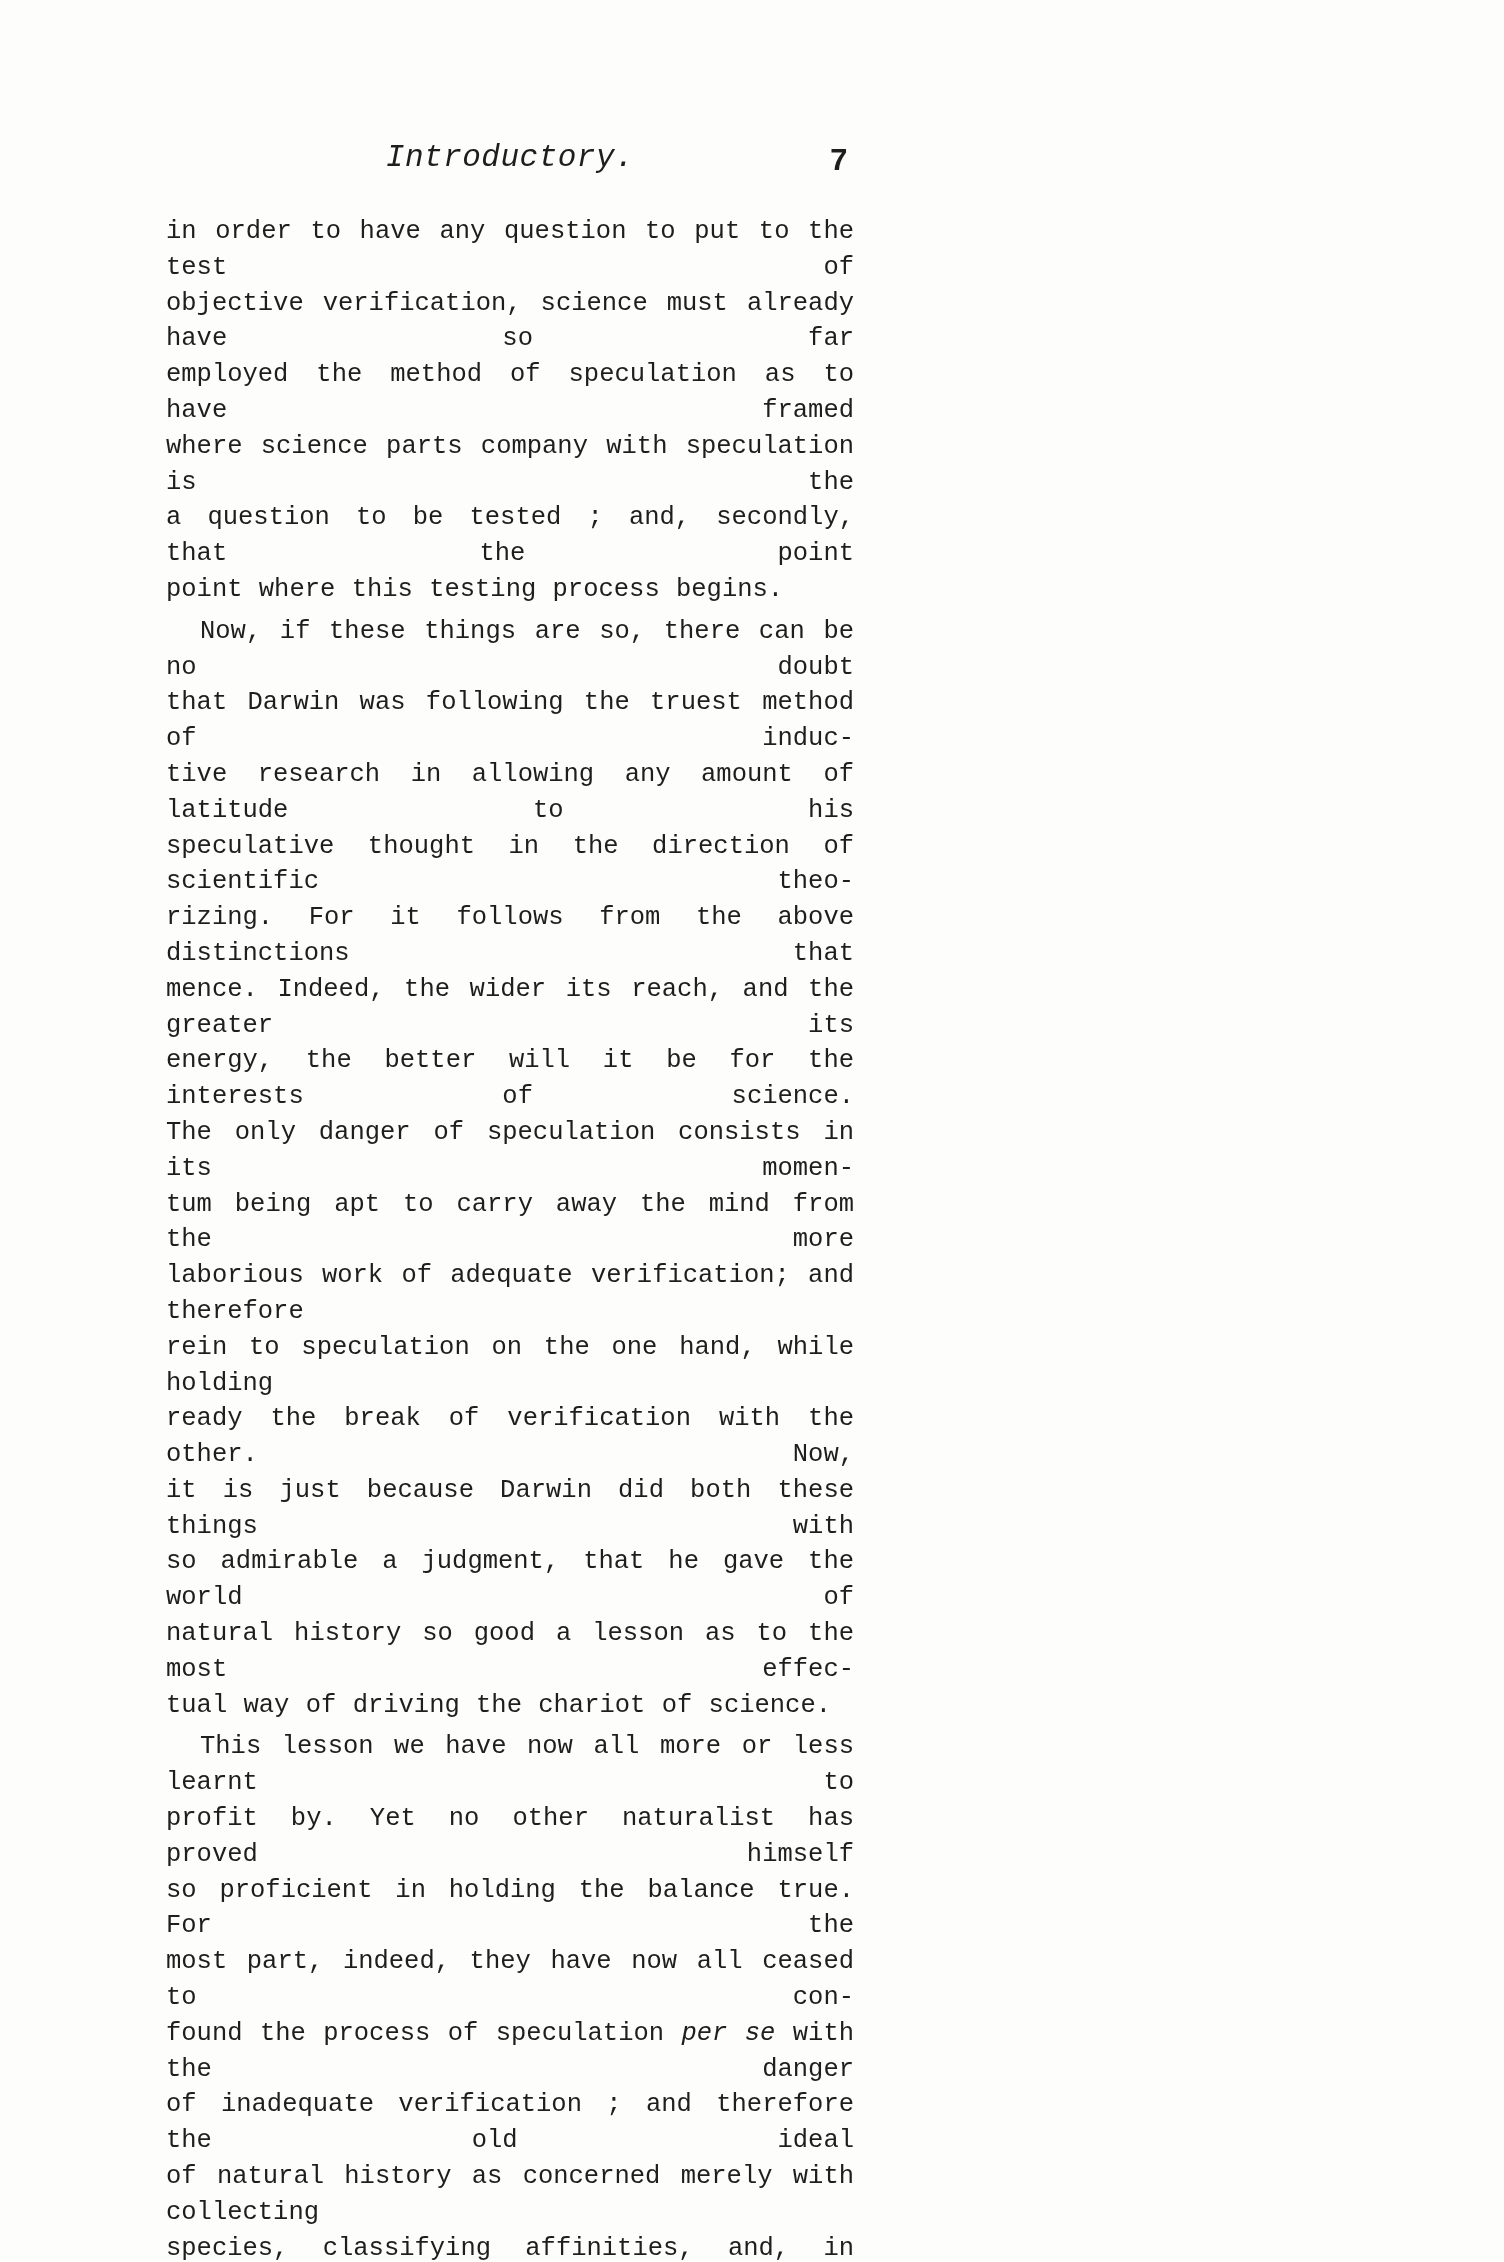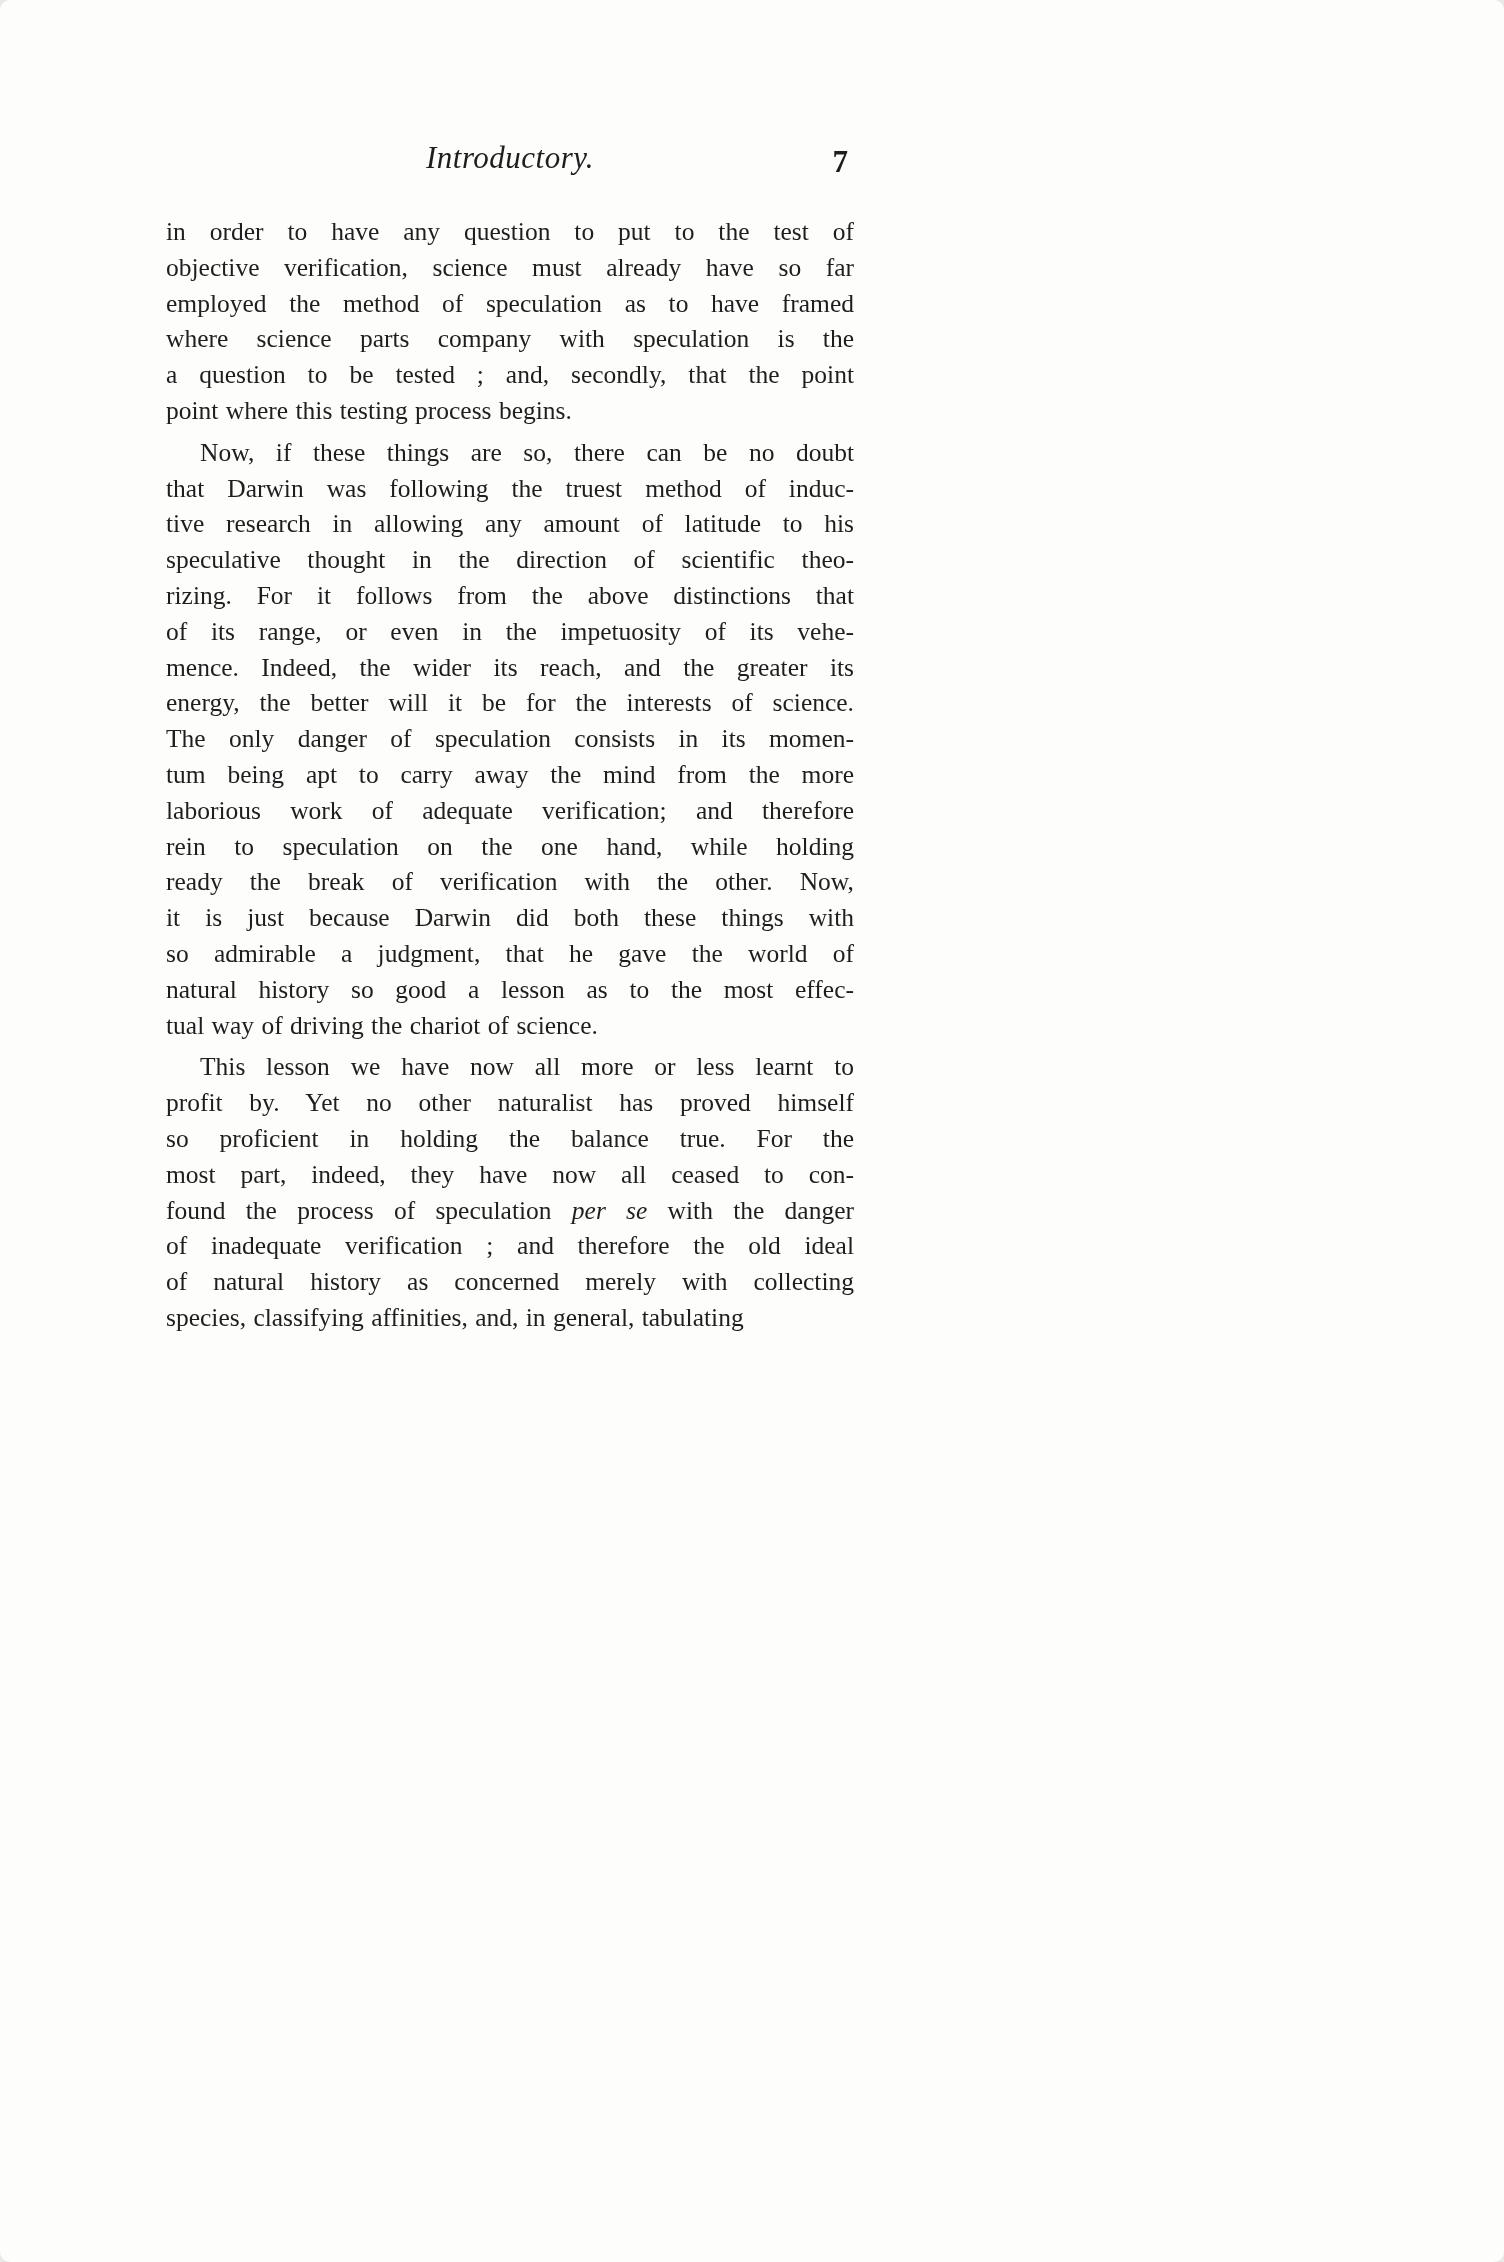--- a/index.html
+++ b/index.html
@@ -5,24 +5,23 @@
   html, body {
     margin: 0;
     padding: 0;
     background: #e9e9e7;
   }
   .page {
     position: relative;
     width: 1504px;
     height: 2262px;
     background: #fdfdfc;
-    font-family: Liberation Serif, serif;
+    font-family: Liberation Mono, monospace;
     color: #1e1e1e;
     overflow: hidden;
-    border-radius: 10px;
   }
   .text-block {
     position: absolute;
     left: 160px;
     top: 140px;
     width: 700px;
   }
   .page-header {
     position: relative;
     height: 68px;
@@ -78,21 +77,20 @@
           <div class="line">where science parts company with speculation is the</div>
           <div class="line">a question to be tested ; and, secondly, that the point</div>
           <div class="line last">point where this testing process begins.</div>
         </div>
         <div class="paragraph">
           <div class="line indent">Now, if these things are so, there can be no doubt</div>
           <div class="line">that Darwin was following the truest method of induc-</div>
           <div class="line">tive research in allowing any amount of latitude to his</div>
           <div class="line">speculative thought in the direction of scientific theo-</div>
           <div class="line">rizing. For it follows from the above distinctions that</div>
-          <div class="line">of its range, or even in the impetuosity of its vehe-</div>
           <div class="line">mence. Indeed, the wider its reach, and the greater its</div>
           <div class="line">energy, the better will it be for the interests of science.</div>
           <div class="line">The only danger of speculation consists in its momen-</div>
           <div class="line">tum being apt to carry away the mind from the more</div>
           <div class="line">laborious work of adequate verification; and therefore</div>
           <div class="line">rein to speculation on the one hand, while holding</div>
           <div class="line">ready the break of verification with the other. Now,</div>
           <div class="line">it is just because Darwin did both these things with</div>
           <div class="line">so admirable a judgment, that he gave the world of</div>
           <div class="line">natural history so good a lesson as to the most effec-</div>

